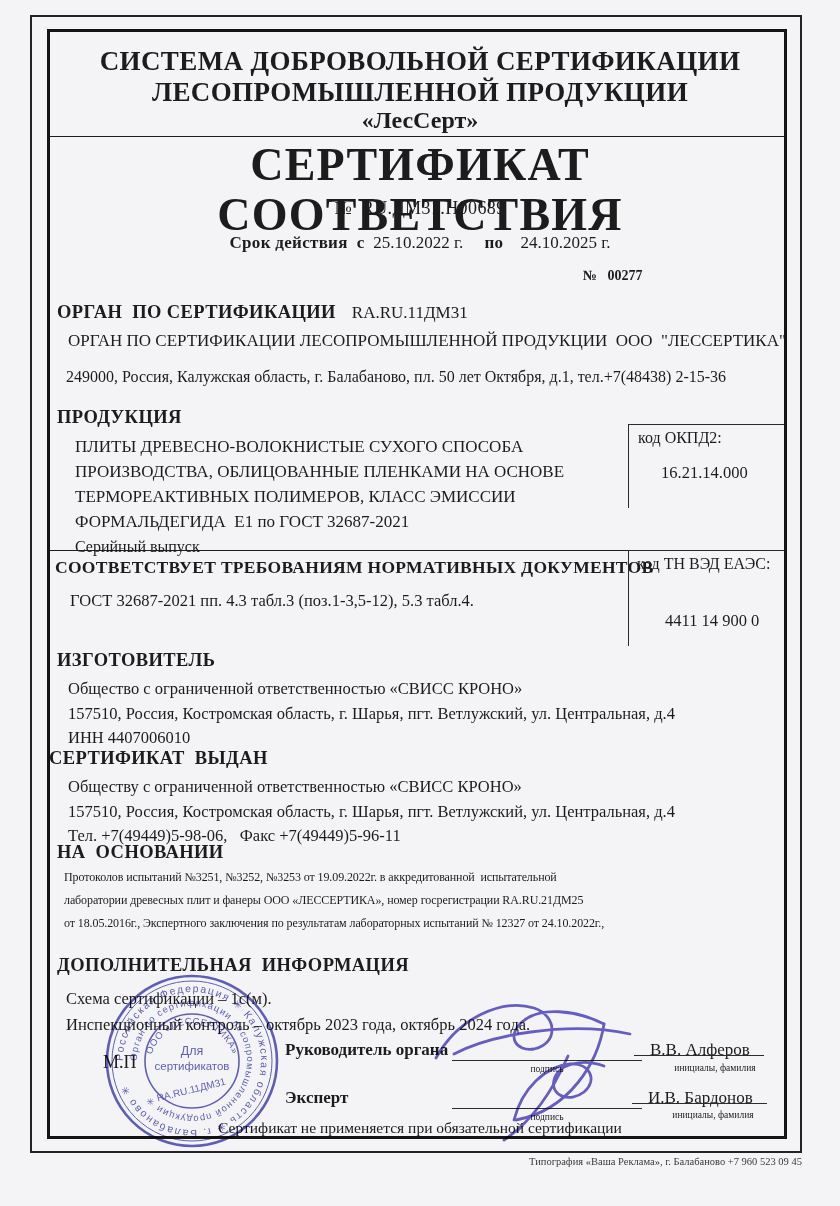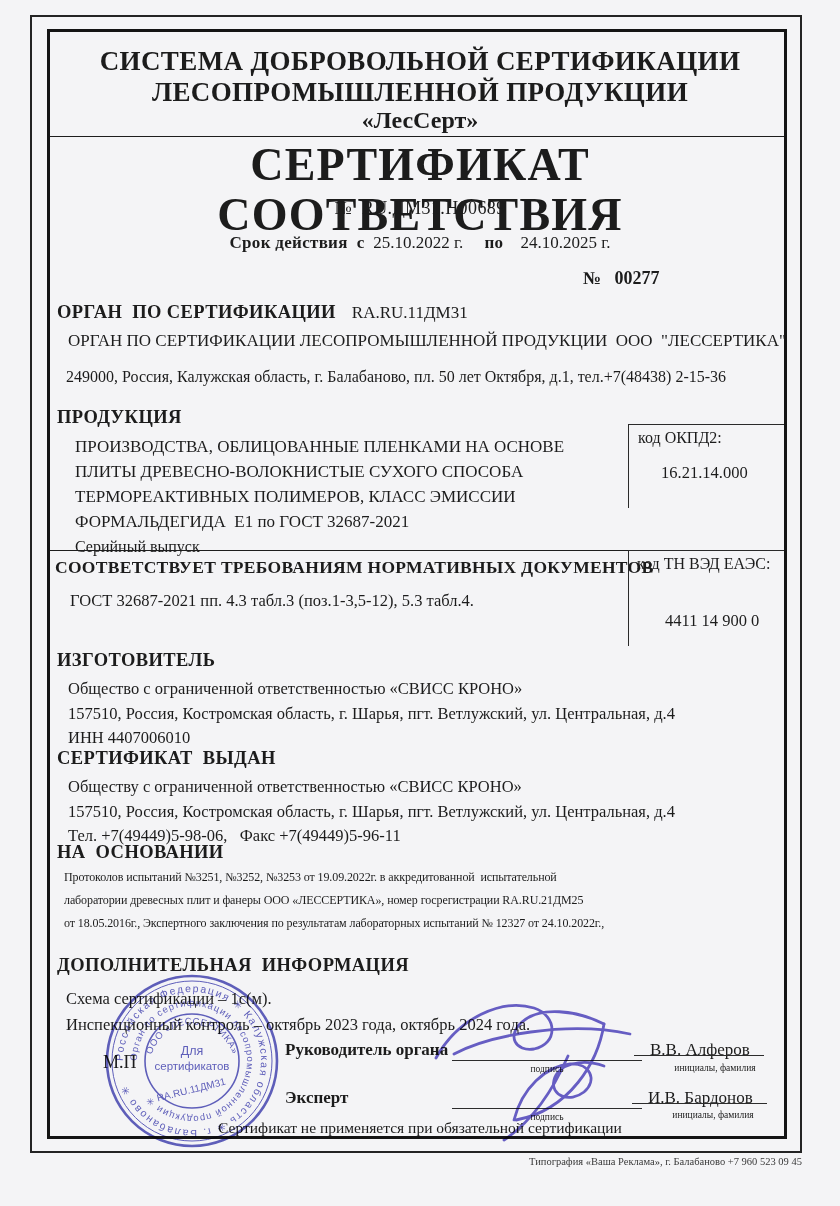--- a/index.html
+++ b/index.html
@@ -62,35 +62,35 @@
 
   <div class="rule" style="left:50px;top:136px;width:734px;"></div>
 
   <div class="abs center doc-title" style="top:140px;" data-bind="header.doc_title">СЕРТИФИКАТ СООТВЕТСТВИЯ</div>
   <div class="abs center doc-num" style="top:198px;" data-bind="header.doc_number">№  RU.ДМ31.Н00689</div>
 
   <div class="abs center validity" style="top:233px;">
     <b data-bind="header.validity.label_from">Срок действия  с</b><span>&nbsp;&nbsp;</span><span data-bind="header.validity.date_from">25.10.2022 г.</span><span>&nbsp;&nbsp;&nbsp;&nbsp;&nbsp;</span><b data-bind="header.validity.label_to">по</b><span>&nbsp;&nbsp;&nbsp;&nbsp;</span><span data-bind="header.validity.date_to">24.10.2025 г.</span>
   </div>
 
-  <div class="abs" style="left:583px;top:268px;font-size:18px;font-weight:bold;">
+  <div class="abs" style="left:583px;top:268px;font-size:14px;font-weight:bold;">
     <span data-bind="header.form_number_label">№</span><span>&nbsp;&nbsp;&nbsp;</span><span data-bind="header.form_number">00277</span>
   </div>
 
   <div class="abs" style="left:57px;top:302px;">
     <span class="h" data-bind="organ.heading">ОРГАН  ПО СЕРТИФИКАЦИИ</span>
     <span style="font-size:17px;margin-left:12px;" data-bind="organ.code">RA.RU.11ДМ31</span>
   </div>
   <div class="abs" style="left:68px;top:331px;font-size:17px;" data-bind="organ.name">ОРГАН ПО СЕРТИФИКАЦИИ ЛЕСОПРОМЫШЛЕННОЙ ПРОДУКЦИИ  ООО  "ЛЕССЕРТИКА"</div>
   <div class="abs" style="left:66px;top:368px;font-size:16px;" data-bind="organ.address">249000, Россия, Калужская область, г. Балабаново, пл. 50 лет Октября, д.1, тел.+7(48438) 2-15-36</div>
 
   <div class="abs h" style="left:57px;top:407px;" data-bind="production.heading">ПРОДУКЦИЯ</div>
   <div class="abs caps" style="left:75px;top:434px;">
+    <div data-bind="production.lines.0">ПЛИТЫ ДРЕВЕСНО-ВОЛОКНИСТЫЕ СУХОГО СПОСОБА</div>
     <div data-bind="production.lines.1">ПРОИЗВОДСТВА, ОБЛИЦОВАННЫЕ ПЛЕНКАМИ НА ОСНОВЕ</div>
-    <div data-bind="production.lines.0">ПЛИТЫ ДРЕВЕСНО-ВОЛОКНИСТЫЕ СУХОГО СПОСОБА</div>
     <div data-bind="production.lines.2">ТЕРМОРЕАКТИВНЫХ ПОЛИМЕРОВ, КЛАСС ЭМИССИИ</div>
     <div data-bind="production.lines.3">ФОРМАЛЬДЕГИДА  Е1 по ГОСТ 32687-2021</div>
     <div style="font-size:16px;" data-bind="production.serial">Серийный выпуск</div>
   </div>
 
   <div class="abs code-box" style="left:628px;top:424px;width:156px;height:84px;">
     <div class="code-label" style="margin:4px 0 16px 9px;" data-bind="production.okpd2_label">код ОКПД2:</div>
     <div class="code-val" style="margin:14px 0 0 32px;" data-bind="production.okpd2_code">16.21.14.000</div>
   </div>
 
@@ -103,21 +103,21 @@
     <div class="code-val" style="margin:38px 0 0 36px;" data-bind="conformity.tnved_code">4411 14 900 0</div>
   </div>
 
   <div class="abs h" style="left:57px;top:650px;" data-bind="manufacturer.heading">ИЗГОТОВИТЕЛЬ</div>
   <div class="abs t" style="left:68px;top:677px;line-height:24.5px;">
     <div data-bind="manufacturer.lines.0">Общество с ограниченной ответственностью «СВИСС КРОНО»</div>
     <div data-bind="manufacturer.lines.1">157510, Россия, Костромская область, г. Шарья, пгт. Ветлужский, ул. Центральная, д.4</div>
     <div data-bind="manufacturer.lines.2">ИНН 4407006010</div>
   </div>
 
-  <div class="abs h" style="left:57px;top:748px;" data-bind="issued_to.heading">СЕРТИФИКАТ  ВЫДАН</div>
+  <div class="abs h" style="left:49px;top:748px;" data-bind="issued_to.heading">СЕРТИФИКАТ  ВЫДАН</div>
   <div class="abs t" style="left:68px;top:775px;line-height:24.5px;">
     <div data-bind="issued_to.lines.0">Обществу с ограниченной ответственностью «СВИСС КРОНО»</div>
     <div data-bind="issued_to.lines.1">157510, Россия, Костромская область, г. Шарья, пгт. Ветлужский, ул. Центральная, д.4</div>
     <div data-bind="issued_to.lines.2">Тел. +7(49449)5-98-06,   Факс +7(49449)5-96-11</div>
   </div>
 
   <div class="abs h" style="left:57px;top:842px;" data-bind="basis.heading">НА  ОСНОВАНИИ</div>
   <div class="abs" style="left:64px;top:866px;font-size:12px;line-height:23px;letter-spacing:-0.1px;">
     <div data-bind="basis.lines.0">Протоколов испытаний №3251, №3252, №3253 от 19.09.2022г. в аккредитованной  испытательной</div>
     <div data-bind="basis.lines.1">лаборатории древесных плит и фанеры ООО «ЛЕССЕРТИКА», номер госрегистрации RA.RU.21ДМ25</div>

